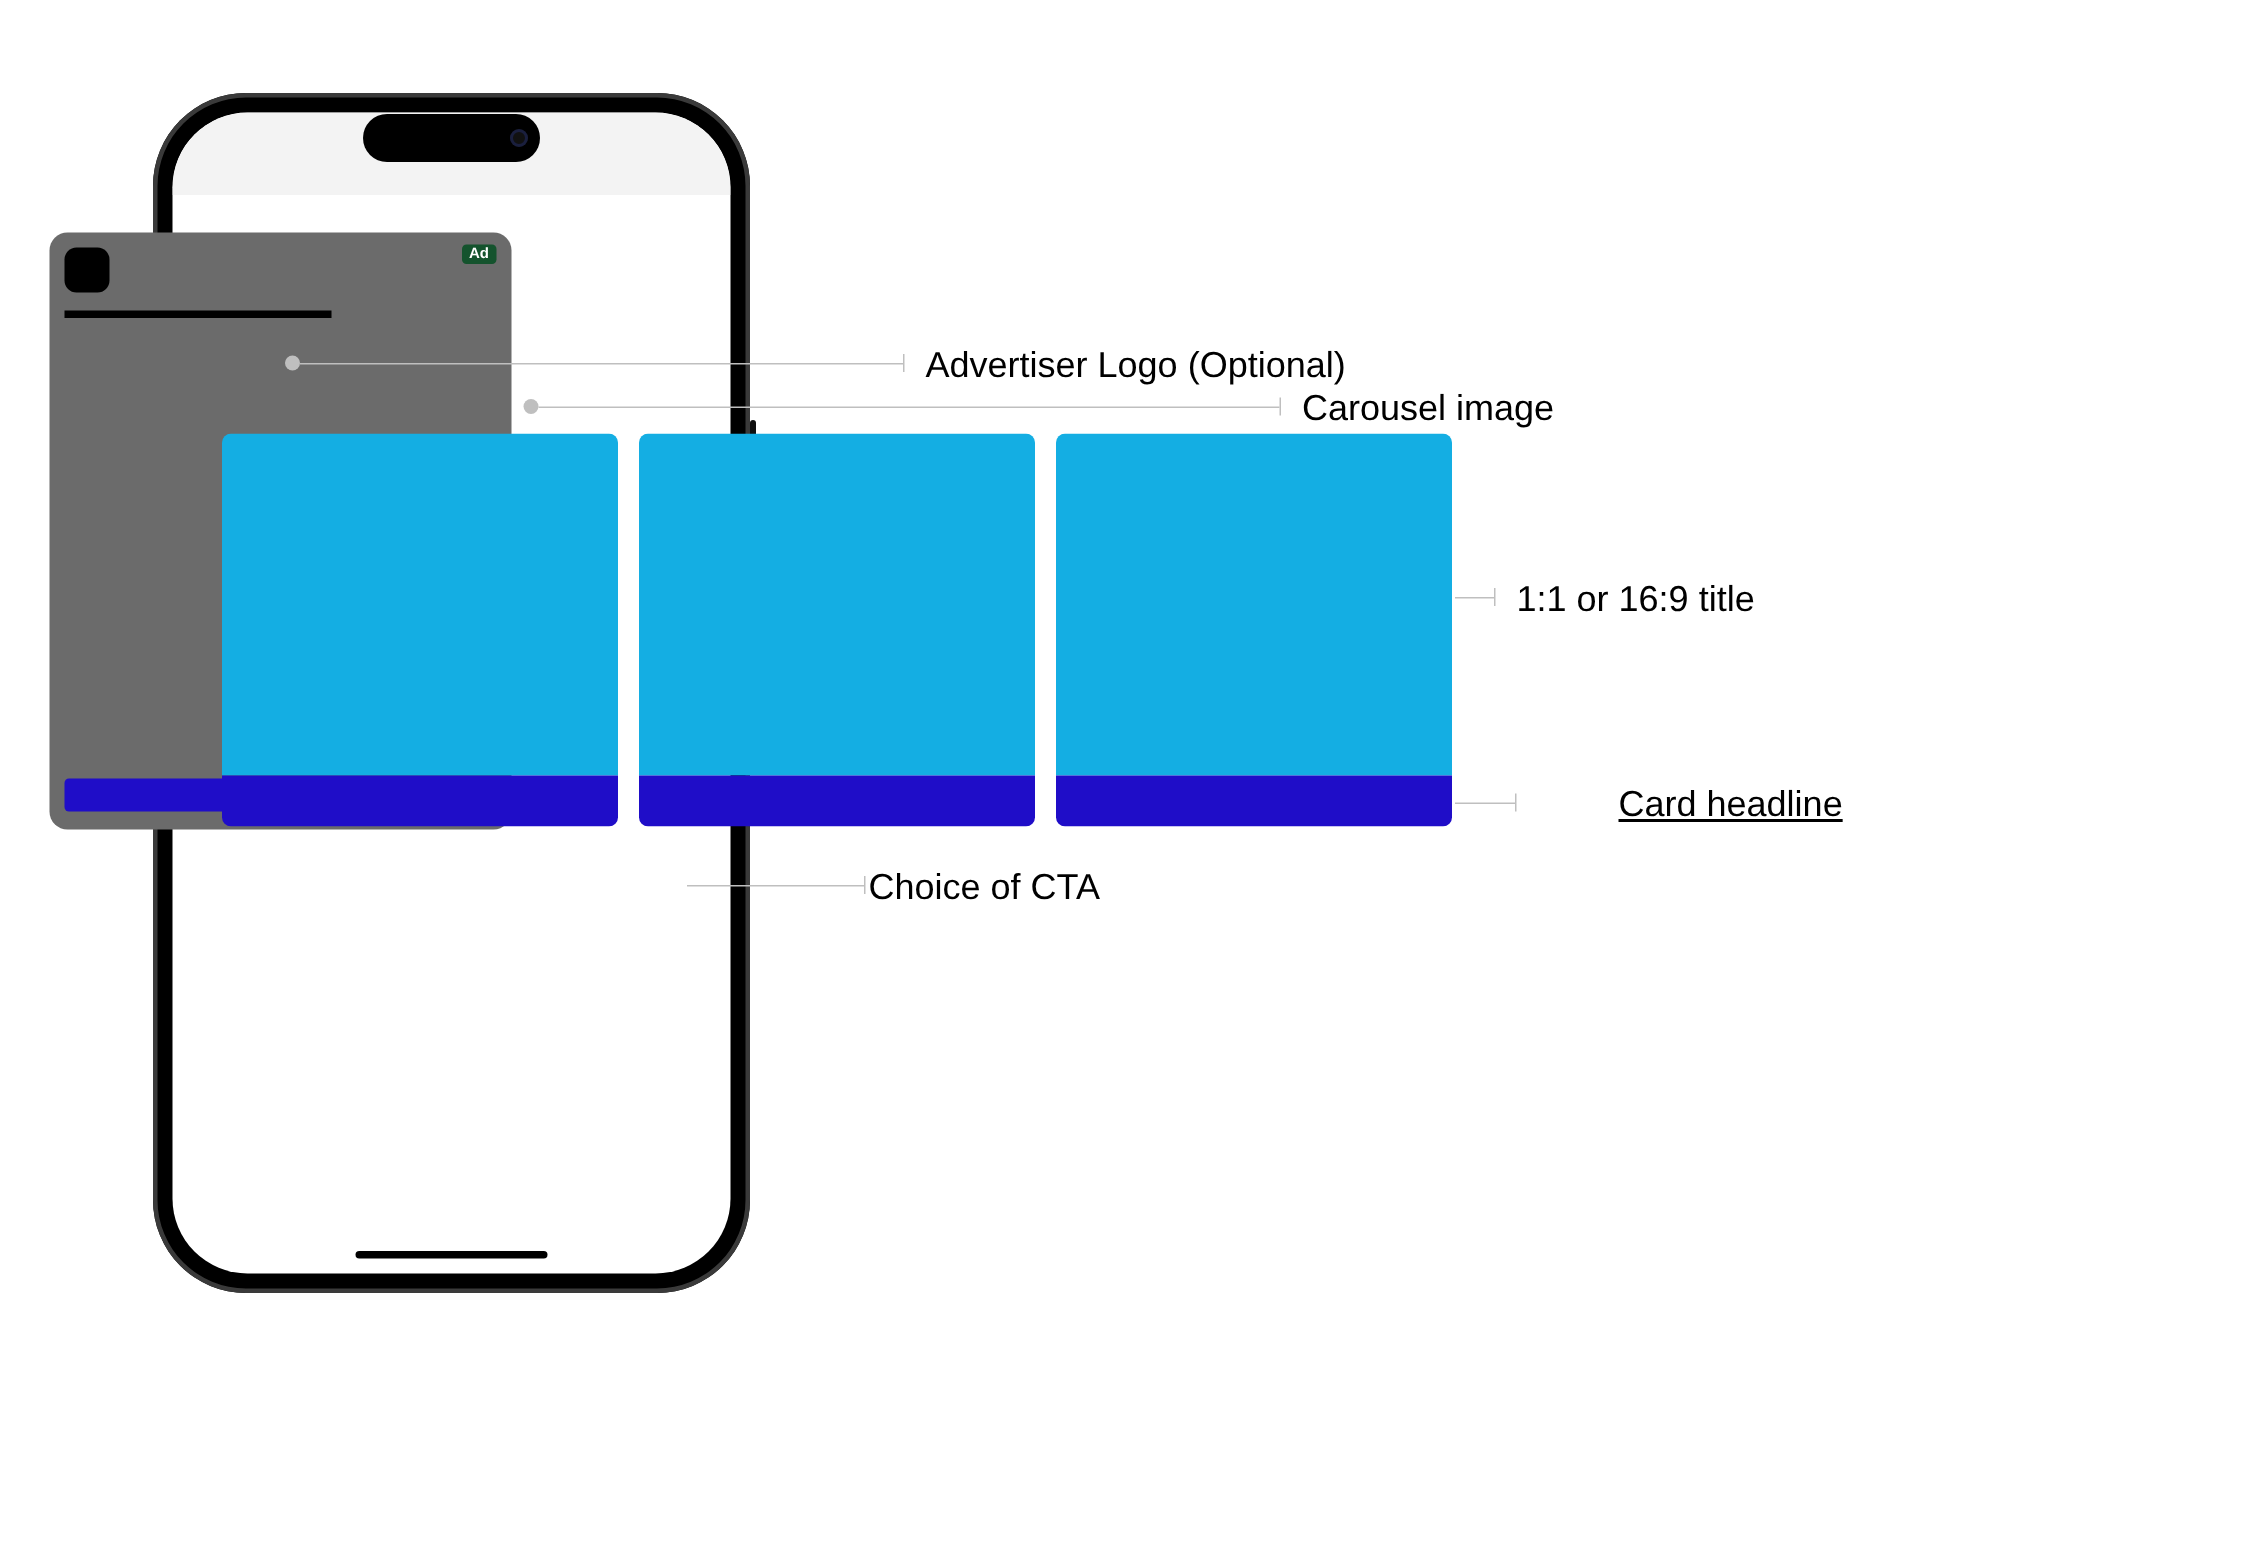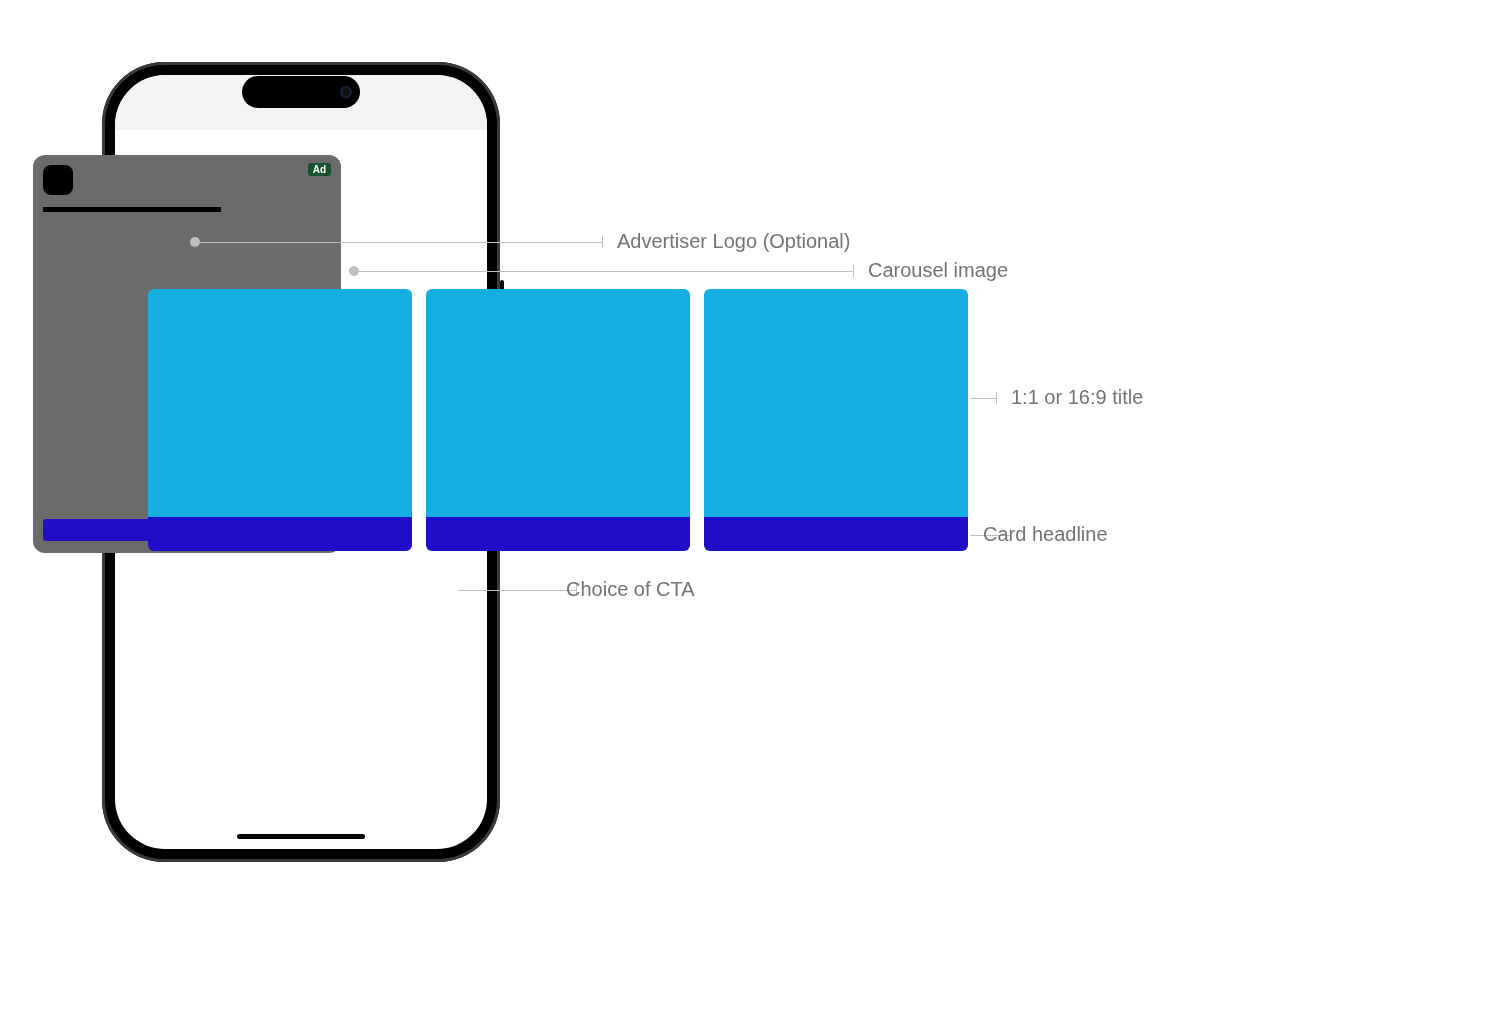--- a/index.html
+++ b/index.html
@@ -151,22 +151,22 @@
     background: #14aee3;
   }
   .card-head {
     height: 34px;
     background: #1f0dc8;
   }
 
   
   .ann {
     position: absolute;
-    font-size: 20px;
-    color: #737373;
+    font-size: 24px;
+    color: #000000;
     white-space: nowrap;
   }
   .pin {
     position: absolute;
     width: 10px; height: 10px;
     background: #bfbfbf;
     border-radius: 50%;
   }
   .hline {
     position: absolute;
@@ -229,19 +229,19 @@
   <div class="hline" style="left:359px; top:271px; width:494px;"></div>
   <div class="tick" style="left:853px; top:265px;"></div>
   <div class="ann" style="left:868px; top:259px;">Carousel image</div>
 
   <div class="hline" style="left:970px; top:398px; width:26px;"></div>
   <div class="tick" style="left:996px; top:392px;"></div>
   <div class="ann" style="left:1011px; top:386px;">1:1 or 16:9 title</div>
 
   <div class="hline" style="left:970px; top:535px; width:40px;"></div>
   <div class="tick" style="left:1010px; top:529px;"></div>
-  <div class="ann" style="left:983px; top:523px;">Card headline</div>
+  <div class="ann" style="left:1079px; top:523px;text-decoration:underline;">Card headline</div>
 
   <div class="hline" style="left:458px; top:590px; width:118px;"></div>
   <div class="tick" style="left:576px; top:584px;"></div>
-  <div class="ann" style="left:566px; top:578px;">Choice of CTA</div>
+  <div class="ann" style="left:579px; top:578px;">Choice of CTA</div>
 
 </div>
 
 </body></html>

